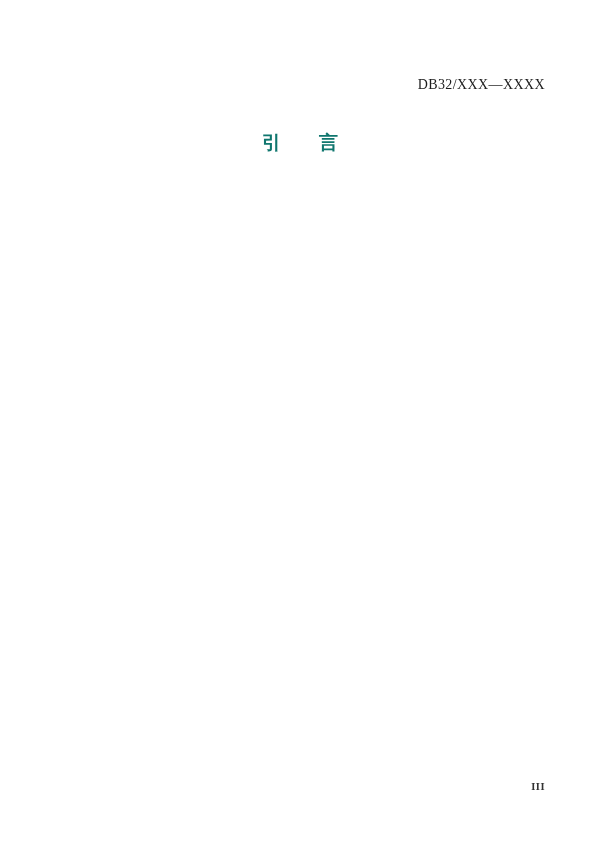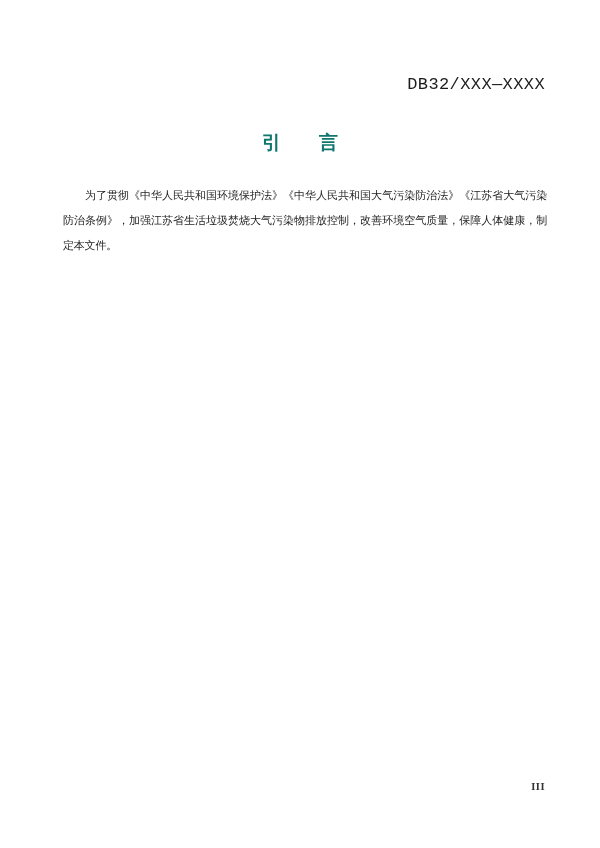--- a/index.html
+++ b/index.html
@@ -22,22 +22,22 @@
 
   .doc-header {
     position: absolute;
     top: 75px;
     left: 63px;
     right: 55px;
     text-align: right;
   }
 
   .header-code {
-    font-family: Liberation Mono, monospace;
-    font-size: 17px;
+    font-family: Liberation Serif, serif;
+    font-size: 14px;
     letter-spacing: 0.4px;
     color: #1c1c1c;
     font-weight: 500;
     margin-top: 35px;
   }
 
   .doc-title {
     position: absolute;
     top: 131px;
     left: 0;
@@ -88,21 +88,18 @@
 <body>
 
 <div class="doc-page">
 
   <div class="doc-header">
     <span class="header-code">DB32/XXX—XXXX</span>
   </div>
 
   <div class="doc-title">引　　言</div>
 
-  <div class="doc-body">
-    <p class="body-paragraph">为了贯彻《中华人民共和国环境保护法》《中华人民共和国大气污染防治法》《江苏省大气污染防治条例》，加强江苏省生活垃圾焚烧大气污染物排放控制，改善环境空气质量，保障人体健康，制定本文件。</p>
-  </div>
 
   <div class="doc-footer">
     <span class="page-number">III</span>
   </div>
 
 </div>
 
 </body></html>

